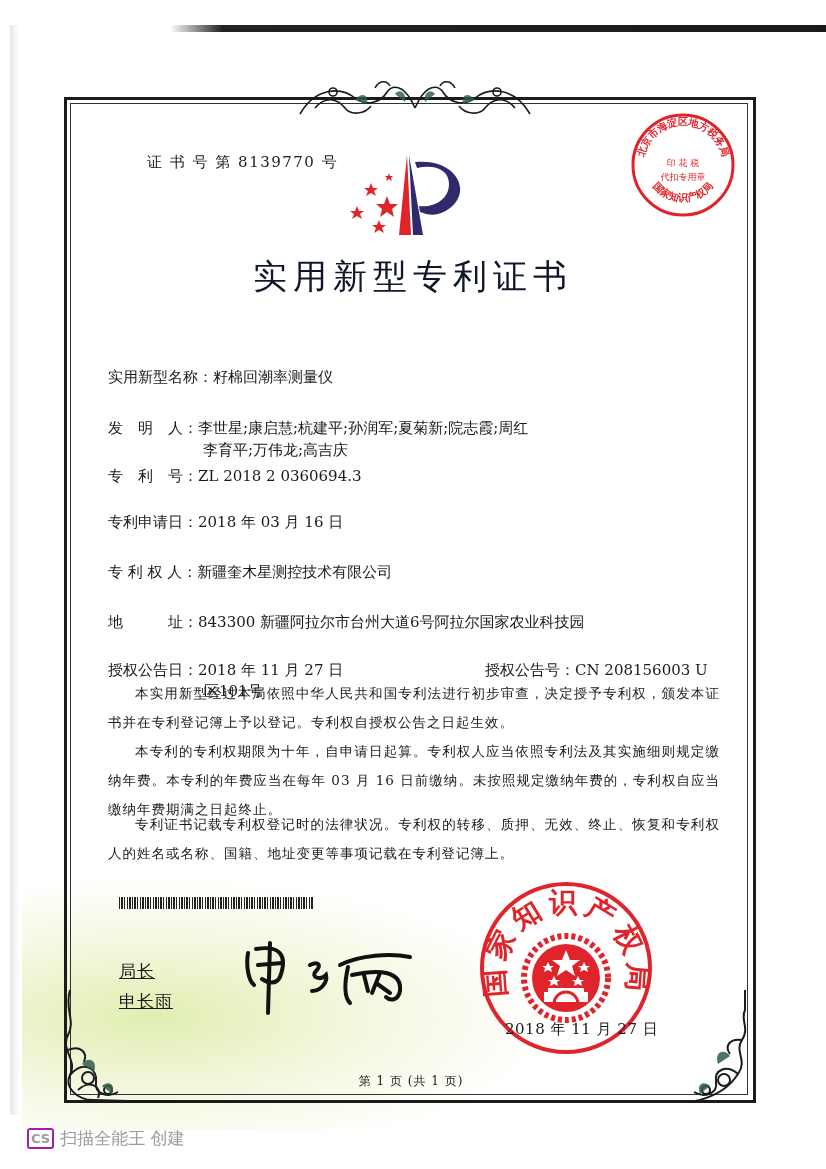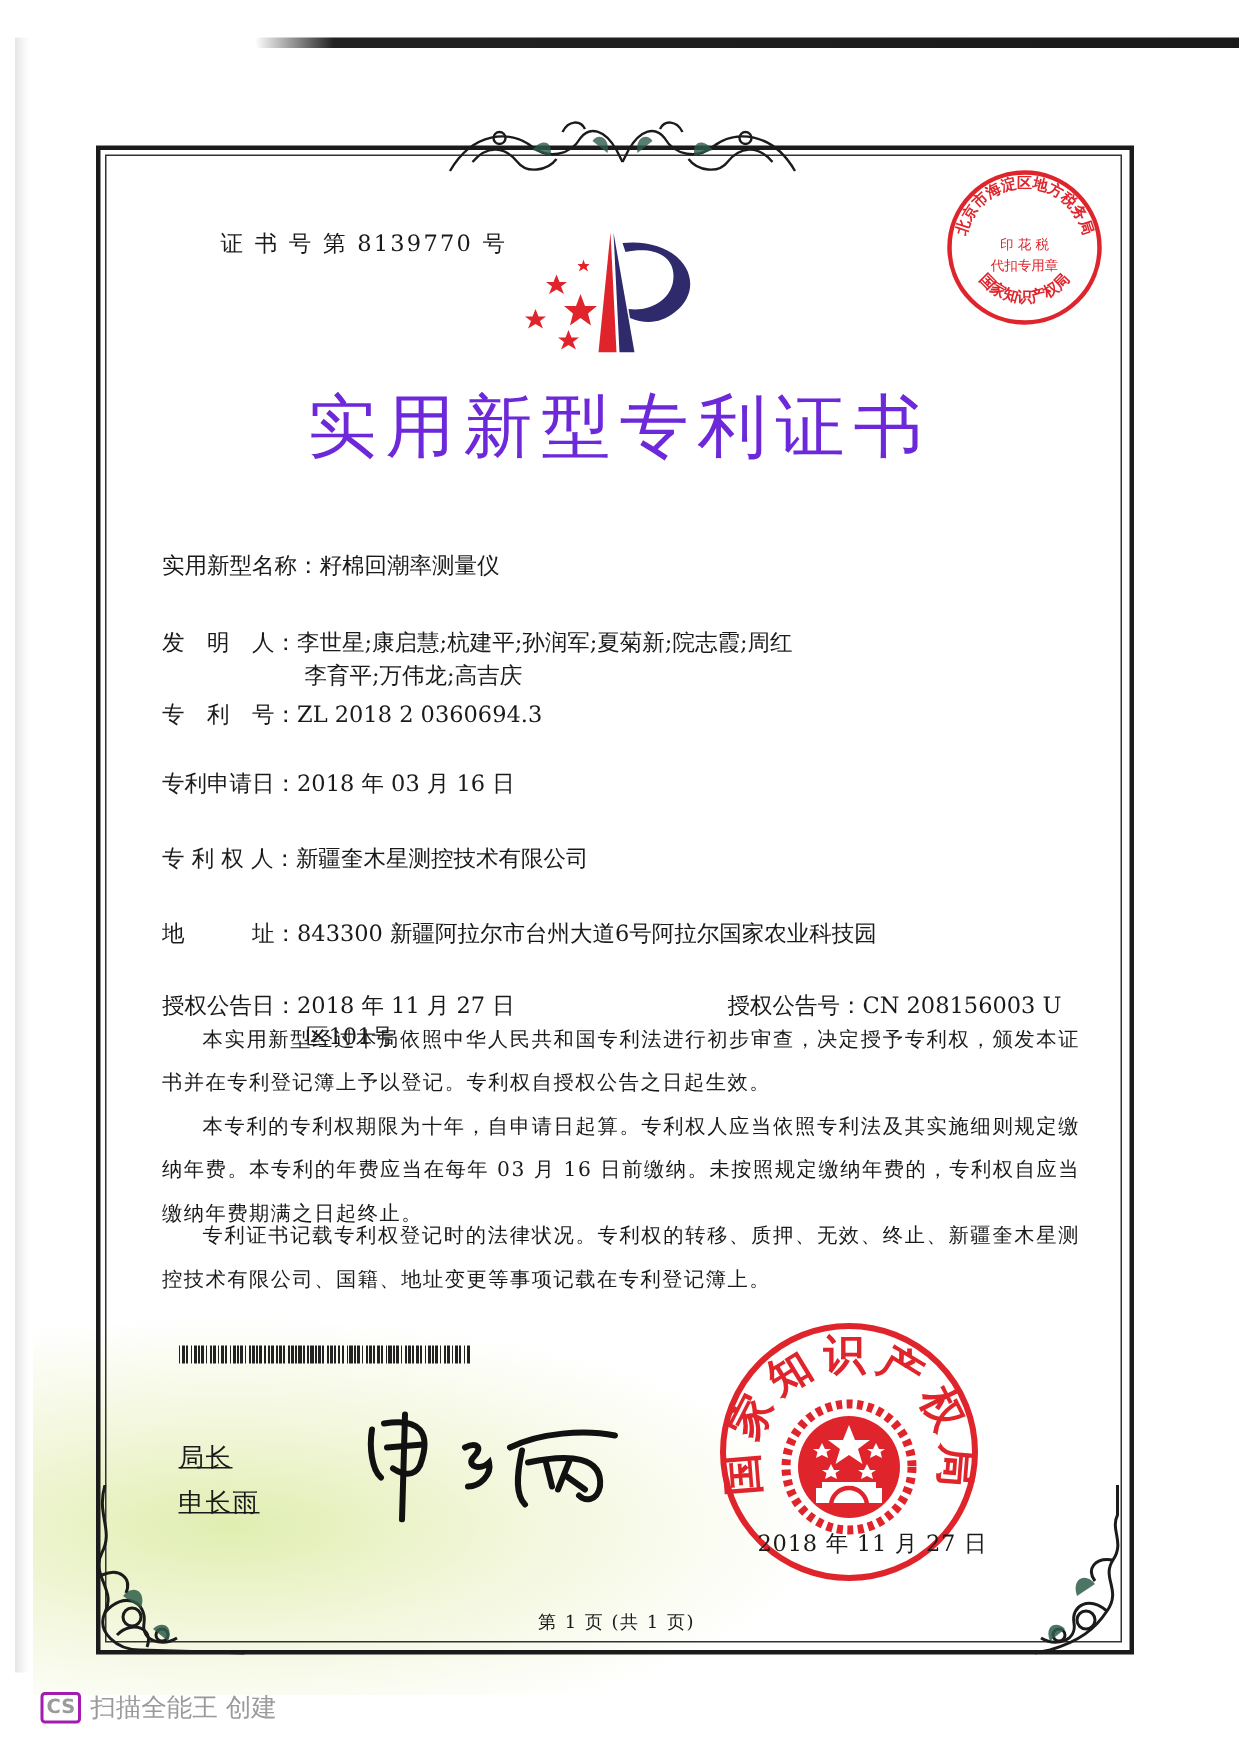--- a/index.html
+++ b/index.html
@@ -31,21 +31,21 @@
     position: absolute; left: 70px; top: 103px; width: 676px; height: 990px;
     border: 1px solid #333;
   }
   .ornament {
     position: absolute;
   }
   .doc-text { position: absolute; font-size: 15px; letter-spacing: 0.5px; white-space: nowrap; margin-left: 44px; }
   .cert-no { left: 103px; top: 153px; font-size: 15px; letter-spacing: 1.5px; }
   .title {
     position: absolute; left: 0; width: 826px; top: 254px; text-align: center;
-    font-size: 46px; letter-spacing: 6px; font-weight: normal; color: #6d28d9;
+    font-size: 34px; letter-spacing: 6px; font-weight: normal; color: #0f172a;
     font-family: Liberation Mono, monospace;
   }
   .field-row { position: absolute; left: 108px; font-size: 15px; white-space: nowrap; }
   .field-row .lbl { display: inline-block; }
   .field-row .val { display: inline-block; }
   .para {
     position: absolute; left: 108px; width: 612px; font-size: 13.5px; line-height: 29px;
     text-indent: 2em; letter-spacing: 1px; text-align: justify;
   }
   .barcode {
@@ -196,21 +196,21 @@
 
 <div class="field-row" style="top:661px;">
   <span class="lbl">授权公告日：</span><span class="val">2018 年 11 月 27 日</span>
 </div>
 <div class="field-row" style="top:661px;left:465px;margin-left:20px;">
   <span class="lbl">授权公告号：</span><span class="val">CN 208156003 U</span>
 </div>
 
 <p class="para" style="top:679px;margin:0;">本实用新型经过本局依照中华人民共和国专利法进行初步审查，决定授予专利权，颁发本证书并在专利登记簿上予以登记。专利权自授权公告之日起生效。</p>
 <p class="para" style="top:737px;margin:0;">本专利的专利权期限为十年，自申请日起算。专利权人应当依照专利法及其实施细则规定缴纳年费。本专利的年费应当在每年 03 月 16 日前缴纳。未按照规定缴纳年费的，专利权自应当缴纳年费期满之日起终止。</p>
-<p class="para" style="top:810px;margin:0;">专利证书记载专利权登记时的法律状况。专利权的转移、质押、无效、终止、新疆奎木星测控技术有限公司、国籍、地址变更等事项记载在专利登记簿上。</p>
+<p class="para" style="top:810px;margin:0;">专利证书记载专利权登记时的法律状况。专利权的转移、质押、无效、终止、恢复和专利权人的姓名或名称、国籍、地址变更等事项记载在专利登记簿上。</p>
 
 <div class="barcode"></div>
 
 <div class="director" style="top:960px;">局长</div>
 <div class="director" style="top:990px;">申长雨</div>
 
 <svg class="signature" width="180" height="80" viewBox="0 0 180 80">
   <g fill="none" stroke="#111" stroke-width="4" stroke-linecap="round">
     <path d="M8 18 C6 30, 8 45, 14 50"></path>
     <path d="M16 14 C40 10, 48 20, 40 42 C36 50, 28 48, 22 44"></path>

